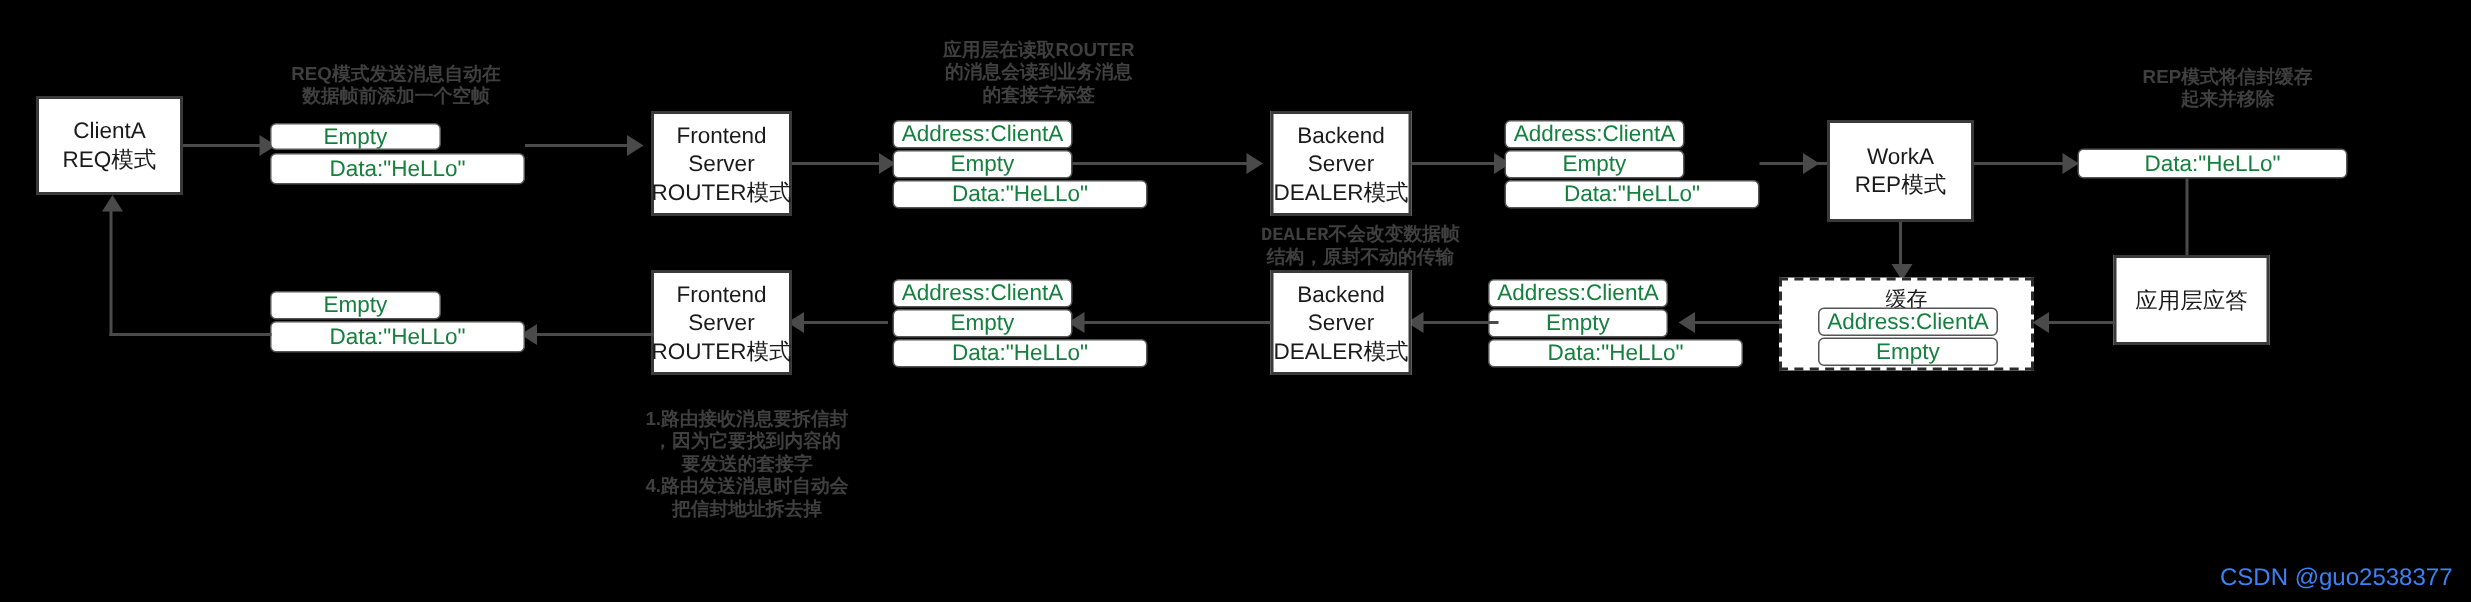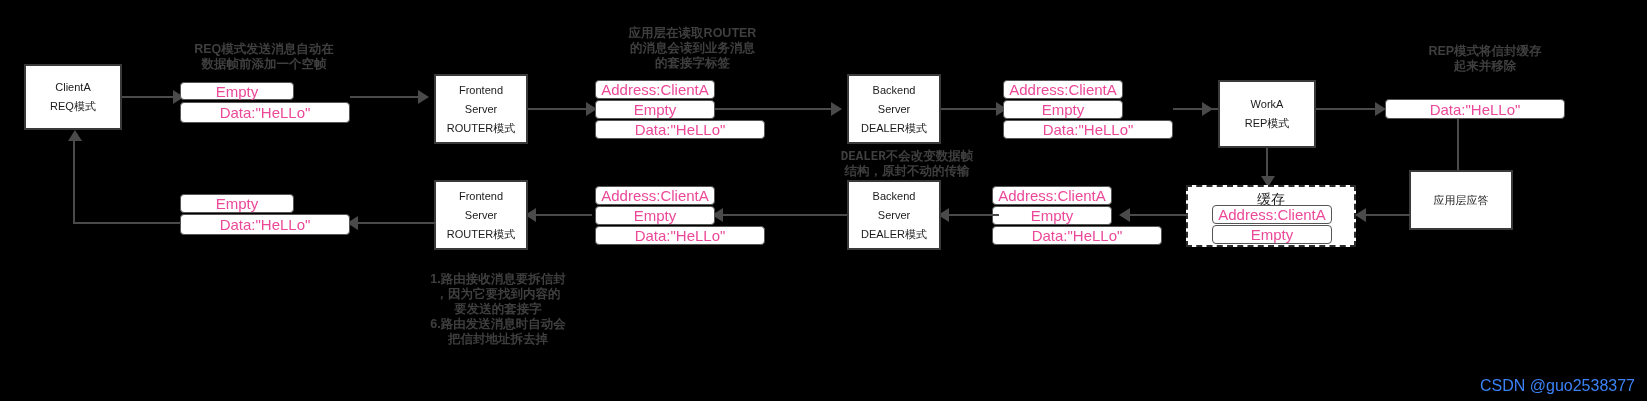--- a/index.html
+++ b/index.html
@@ -21,33 +21,33 @@
   .node {
     position: absolute;
     background: #ffffff;
     border: 2px solid #3a3a3a;
     color: #1a1a1a;
     display: flex;
     flex-direction: column;
     align-items: center;
     justify-content: center;
     text-align: center;
-    font-size: 11px;
+    font-size: 15px;
     line-height: 19px;
     box-sizing: border-box;
   }
   .node span { display: block; white-space: nowrap; }
 
   
   .frame {
     position: absolute;
     background: #ffffff;
     border: 1.5px solid #555555;
     border-radius: 4px;
-    color: #ec4899;
+    color: #15803d;
     display: flex;
     align-items: center;
     justify-content: center;
     font-size: 15px;
     box-sizing: border-box;
     white-space: nowrap;
   }
 
   
   .cache-box {
@@ -241,21 +241,21 @@
 
   <div class="node" style="left:434px; top:180px; width:94px; height:70px;">
     <span>Frontend</span>
     <span>Server</span>
     <span>ROUTER模式</span>
   </div>
 
   <div class="note" style="left:398px; top:272px; width:200px;">1.路由接收消息要拆信封
 ，因为它要找到内容的
 要发送的套接字
-6.路由发送消息时自动会
+4.路由发送消息时自动会
 把信封地址拆去掉</div>
 
   <div class="line-h" style="left:350px; top:222px; width:86px;"></div>
   <div class="arrow arrow-left" style="left:347px; top:216px;"></div>
 
   <div class="frame" style="left:180px; top:194px; width:114px; height:19px;">Empty</div>
   <div class="frame" style="left:180px; top:214px; width:170px; height:21px;">Data:"HeLLo"</div>
 
   <div class="line-h" style="left:73px; top:222px; width:108px;"></div>
   <div class="line-v" style="left:73px; top:140px; height:84px;"></div>

